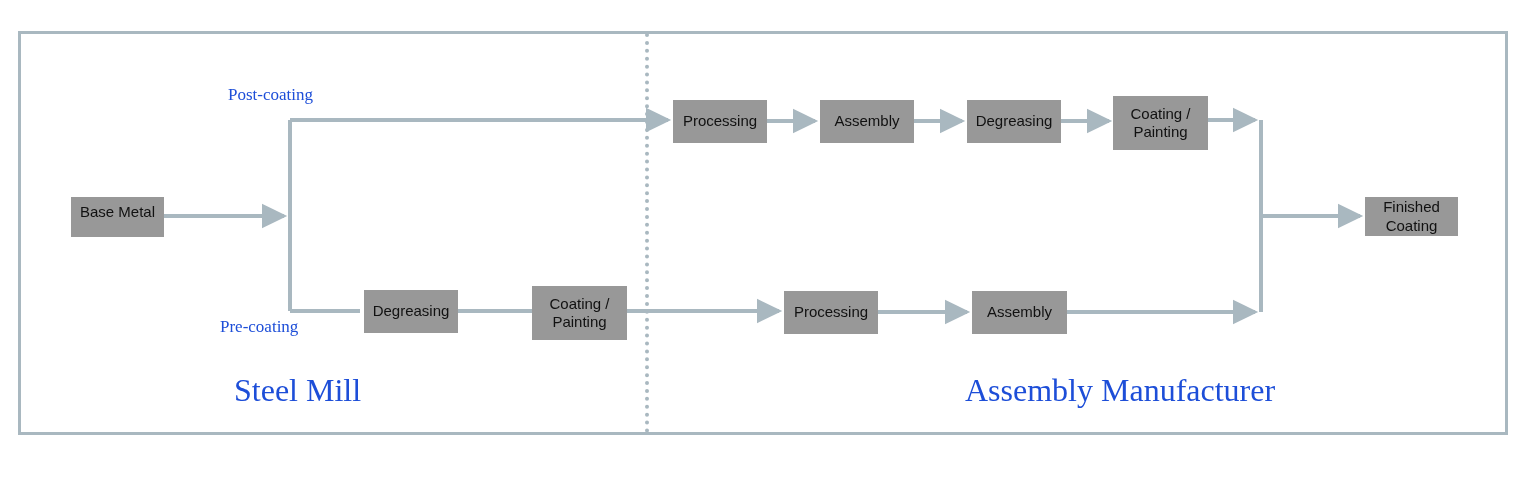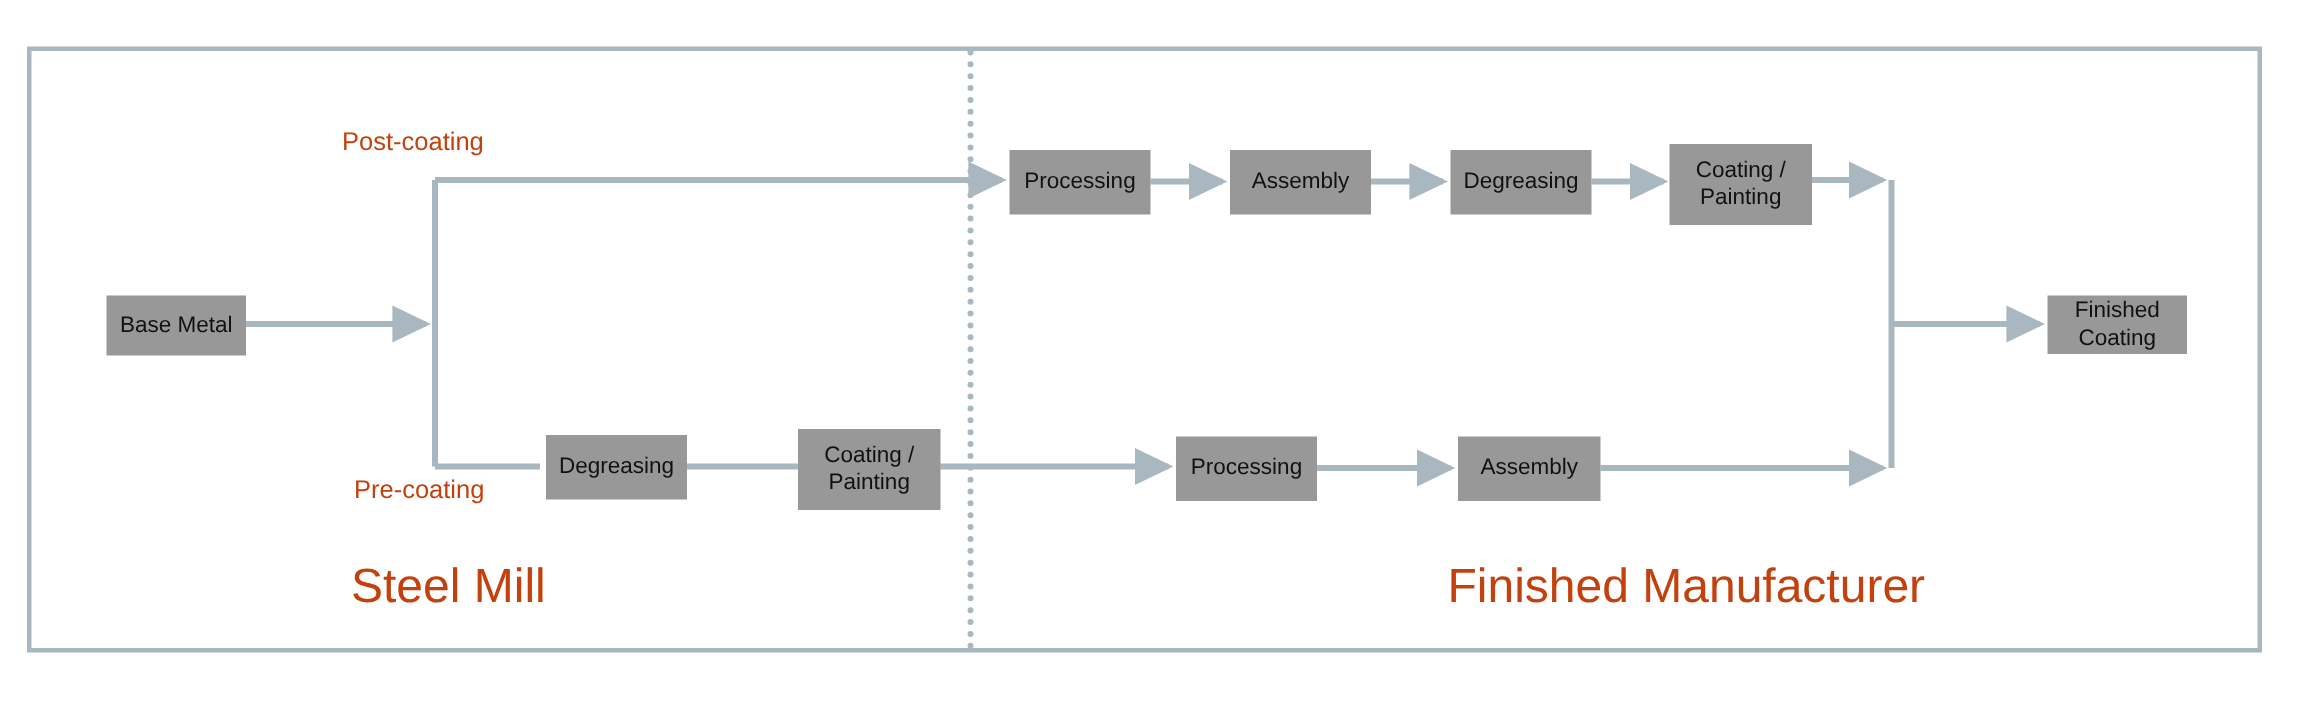--- a/index.html
+++ b/index.html
@@ -2,21 +2,21 @@
 <html><head>
 <meta charset="utf-8">
 <style>
   html,body{margin:0;padding:0;background:#ffffff;}
   body{font-family:"Liberation Sans", sans-serif;}
   #stage{position:relative;width:1540px;height:477px;background:#ffffff;overflow:hidden;}
   #frame{position:absolute;left:18px;top:31px;width:1490px;height:404px;border:3px solid #a9b8c0;box-sizing:border-box;background:transparent;}
   .divider{position:absolute;left:645px;top:33px;width:0;height:400px;border-left:4px dotted #a9b8c0;}
   .node{position:absolute;background:#989898;color:#111111;display:flex;align-items:center;justify-content:center;text-align:center;font-size:15px;line-height:1.22;box-sizing:border-box;padding:16px 4px;}
   .node span{display:block;}
-  .lbl{position:absolute;color:#c2410c;font-size:17px;white-space:nowrap;}
+  .lbl{position:absolute;color:#1d4ed8;font-size:17px;white-space:nowrap;font-family:Liberation Serif, serif;}
   .big{font-size:32px;}
   svg.wires{position:absolute;left:0;top:0;width:1540px;height:477px;pointer-events:none;}
 </style>
 </head>
 <body>
 
 <div id="stage">
 
   <div id="frame"></div>
   <div class="divider"></div>
@@ -39,25 +39,25 @@
       <path d="M458,311 L627,311"></path>
       <path d="M627,311 L779,311" marker-end="url(#ah)"></path>
       <path d="M878,312 L967,312" marker-end="url(#ah)"></path>
       <path d="M1067,312 L1255,312" marker-end="url(#ah)"></path>
       <path d="M1261,120 L1261,312"></path>
       <path d="M1261,216 L1360,216" marker-end="url(#ah)"></path>
     </g>
   </svg>
 
   <div class="lbl" style="left:228px;top:85px;">Post-coating</div>
-  <div class="lbl" style="left:236px;top:317px;">Pre-coating</div>
+  <div class="lbl" style="left:220px;top:317px;">Pre-coating</div>
   <div class="lbl big" style="left:234px;top:372px;">Steel Mill</div>
-  <div class="lbl big" style="left:965px;top:372px;">Finished Manufacturer</div>
+  <div class="lbl big" style="left:965px;top:372px;">Assembly Manufacturer</div>
 
-  <div class="node" style="left:71px;top:197px;width:93px;height:40px;">
+  <div class="node" style="left:71px;top:197px;width:93px;height:40px;align-items:flex-end;">
     <span>Base Metal</span>
   </div>
 
   <div class="node" style="left:673px;top:100px;width:94px;height:43px;">
     <span>Processing</span>
   </div>
 
   <div class="node" style="left:820px;top:100px;width:94px;height:43px;">
     <span>Assembly</span>
   </div>

